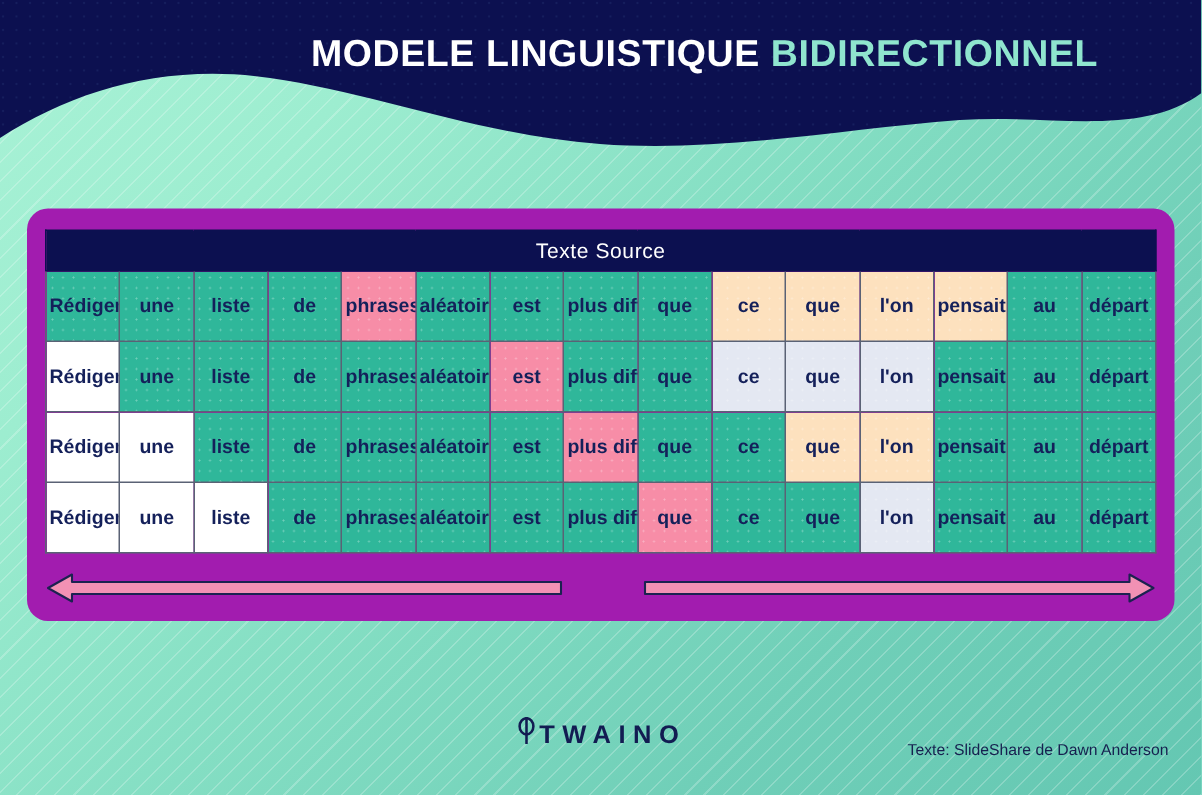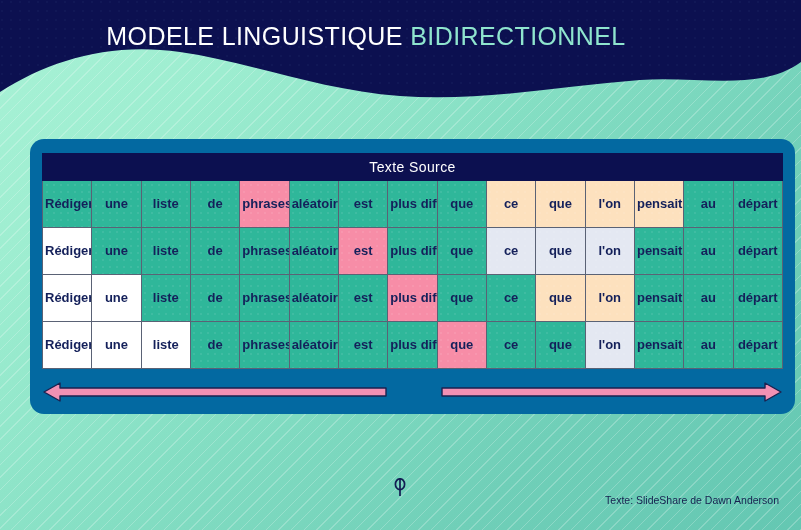--- a/index.html
+++ b/index.html
@@ -40,38 +40,38 @@
     position: absolute;
     top: 0; left: 0;
     width: 801px;
     height: 110px;
   }
   #header-title {
     position: absolute;
     top: 22px;
     left: 0;
     width: 732px;
-    text-align: center;
+    text-align: right;
     font-size: 25px;
-    font-weight: normal;
+    font-weight: bold;
     letter-spacing: 0.4px;
     color: #FFFFFF;
     z-index: 4;
     white-space: nowrap;
   }
   #header-title .accent { color: #8FE5CE; }
 
   
   #card {
     position: absolute;
-    left: 30px;
+    left: 18px;
     top: 139px;
     width: 765px;
     height: 275px;
-    background: #0369a1;
+    background: #a21caf;
     border-radius: 14px;
     z-index: 3;
   }
 
   
   #table-wrap {
     position: absolute;
     left: 12px;
     top: 14px;
     width: 741px;
@@ -274,16 +274,16 @@
     </g>
   </svg>
 </div>
 
 <div id="logo">
   <span id="logo-mark">
     <svg width="14" height="19" viewBox="0 0 14 19">
       <ellipse cx="7" cy="6.2" rx="4.6" ry="5.4" fill="none" stroke="#121C52" stroke-width="1.7"></ellipse>
       <line x1="7" y1="1" x2="7" y2="18" stroke="#121C52" stroke-width="1.7"></line>
     </svg>
-  </span>
+  </span><span id="logo-text">TWAINO</span>
 </div>
 
 <div id="source-credit">Texte:  SlideShare de Dawn Anderson</div>
 
 </body></html>

